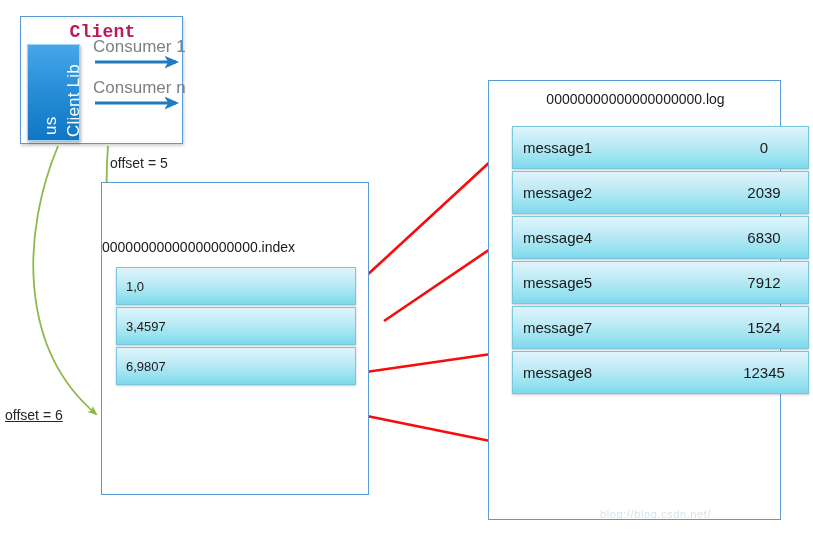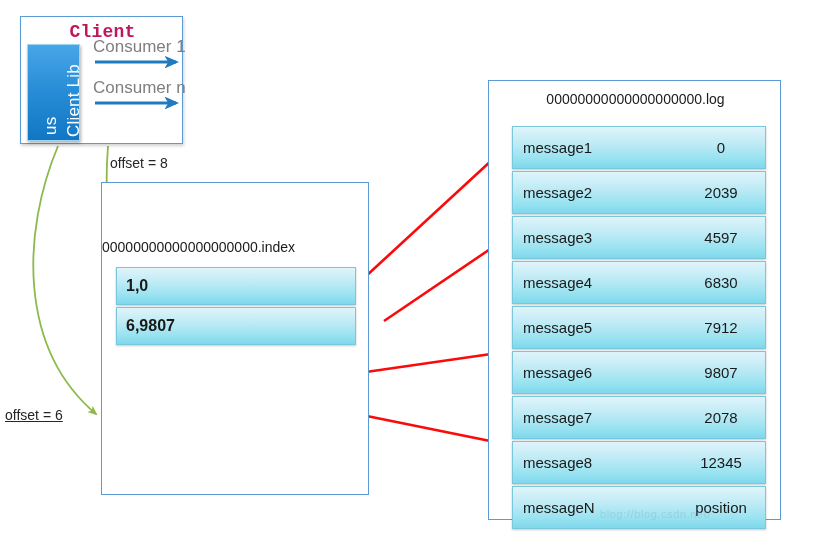--- a/index.html
+++ b/index.html
@@ -129,43 +129,42 @@
     width: 293px;
     text-align: center;
     font-size: 14px;
     color: #1a1a1a;
     white-space: nowrap;
   }
   #log-rows {
     position: absolute;
     left: 23px;
     top: 45px;
-    width: 254px;
+    width: 297px;
     border-radius: 19px;
   }
 
   
   .cell {
     position: relative;
     box-sizing: border-box;
     background: linear-gradient(to bottom, #dff4fb 0%, #c3ecf6 35%, #97e2f0 78%, #7ed8ec 100%);
     border: 1px solid #79c7dd;
     box-shadow: 0 1px 2px rgba(0,0,0,0.22);
     display: flex;
     align-items: center;
   }
   .index-cell {
     height: 38px;
     padding-left: 9px;
     margin-bottom: 2px;
   }
   .index-cell .cell-text {
-    font-size: 16px;
-    color: #1a1a1a;
-    font-weight: bold;
+    font-size: 13px;
+    color: #1a1a1a;
   }
   .log-cell {
     height: 43px;
     padding: 0 10px;
     margin-bottom: 2px;
     justify-content: space-between;
   }
   .log-cell .msg-name {
     font-size: 15px;
     color: #1a1a1a;
@@ -243,72 +242,63 @@
       <defs>
         <marker id="blue-head" markerWidth="5" markerHeight="5" refX="3.8" refY="2.5" orient="auto" markerUnits="strokeWidth">
           <path d="M0,0.4 L4.8,2.5 L0,4.6 L1.2,2.5 Z" fill="#1f7ac0"></path>
         </marker>
       </defs>
       <line x1="74" y1="45" x2="155" y2="45" stroke="#1f7ac0" stroke-width="3" marker-end="url(#blue-head)"></line>
       <line x1="74" y1="86" x2="155" y2="86" stroke="#1f7ac0" stroke-width="3" marker-end="url(#blue-head)"></line>
     </svg>
   </div>
 
-  <div id="offset-1-label" class="offset-label">offset = 8</div>
+  <div id="offset-1-label" class="offset-label">offset = 5</div>
   <div id="offset-6-label" class="offset-label">offset = 6</div>
 
   <div id="index-panel" class="panel">
     <div id="index-filename">00000000000000000000.index</div>
     <div id="index-rows">
         <div class="cell index-cell">
           <span class="cell-text">1,0</span>
         </div>
         <div class="cell index-cell">
+          <span class="cell-text">3,4597</span>
+        </div>
+        <div class="cell index-cell">
           <span class="cell-text">6,9807</span>
         </div>
       </div>
   </div>
 
   <div id="log-panel" class="panel">
     <div id="log-filename">00000000000000000000.log</div>
     <div id="log-rows">
         <div class="cell log-cell">
           <span class="msg-name">message1</span>
           <span class="msg-pos">0</span>
         </div>
         <div class="cell log-cell">
           <span class="msg-name">message2</span>
           <span class="msg-pos">2039</span>
         </div>
         <div class="cell log-cell">
-          <span class="msg-name">message3</span>
-          <span class="msg-pos">4597</span>
-        </div>
-        <div class="cell log-cell">
           <span class="msg-name">message4</span>
           <span class="msg-pos">6830</span>
         </div>
         <div class="cell log-cell">
           <span class="msg-name">message5</span>
           <span class="msg-pos">7912</span>
         </div>
         <div class="cell log-cell">
-          <span class="msg-name">message6</span>
-          <span class="msg-pos">9807</span>
-        </div>
-        <div class="cell log-cell">
           <span class="msg-name">message7</span>
-          <span class="msg-pos">2078</span>
+          <span class="msg-pos">1524</span>
         </div>
         <div class="cell log-cell">
           <span class="msg-name">message8</span>
           <span class="msg-pos">12345</span>
         </div>
-        <div class="cell log-cell">
-          <span class="msg-name">messageN</span>
-          <span class="msg-pos">position</span>
-        </div>
       </div>
   </div>
 
   <div id="watermark">blog://blog.csdn.net/</div>
 
 </div>
 
 </body></html>

